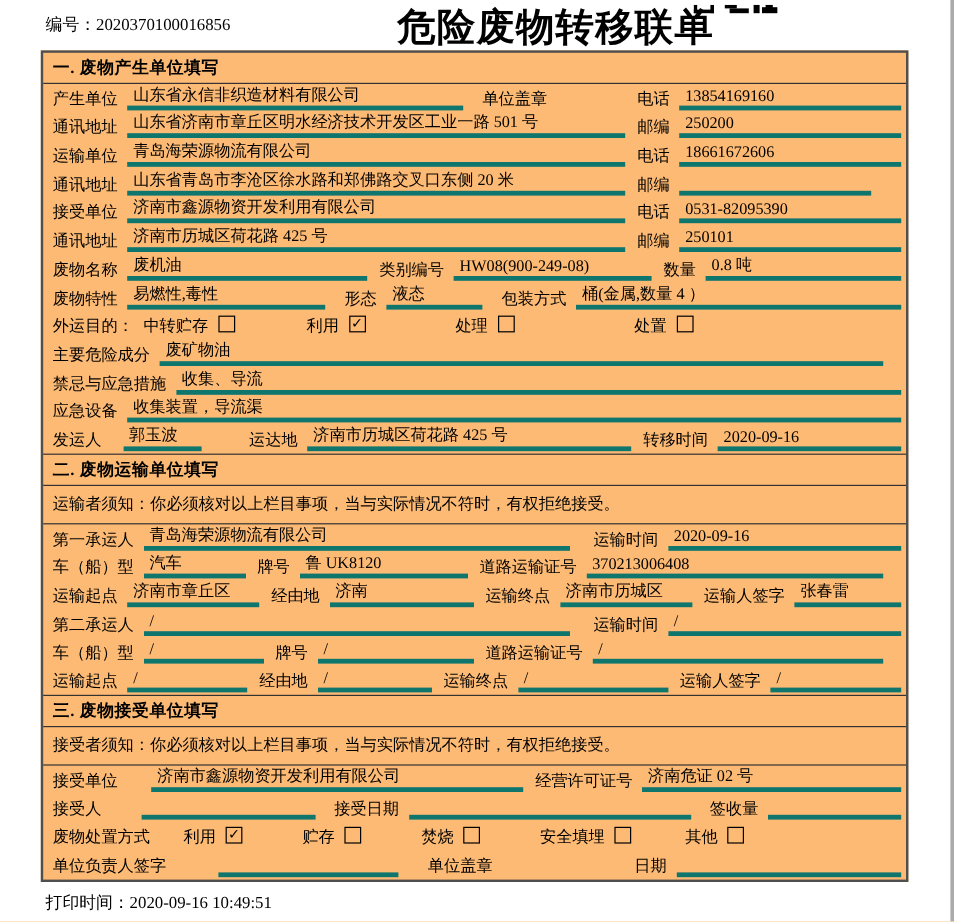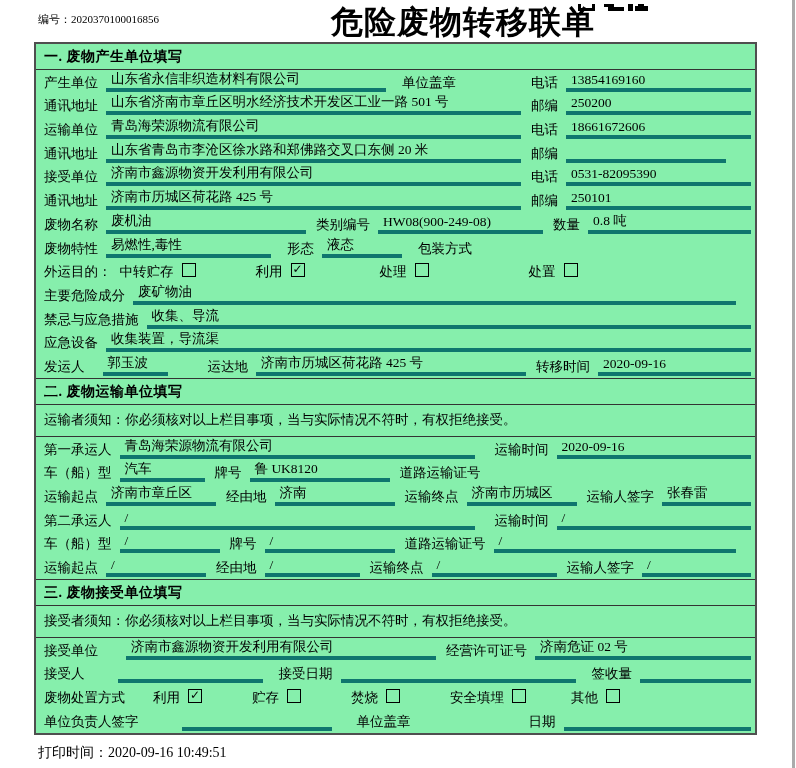--- a/index.html
+++ b/index.html
@@ -3,23 +3,23 @@
 <meta charset="utf-8">
 <style>
   html,body{margin:0;padding:0;}
   body{
     width:796px;height:768px;background:#ffffff;color:#000;
     font-family:"Liberation Serif","DejaVu Serif",serif;
     font-size:13.5px;position:relative;overflow:hidden;
   }
   .edge-line{position:absolute;right:1px;top:0;width:3px;height:768px;background:#ababab;}
   .qr{position:absolute;left:578px;top:0;width:70px;height:8px;}
-  .docno{position:absolute;left:38px;top:12px;font-size:11px;white-space:nowrap;}
+  .docno{position:absolute;left:38px;top:12px;font-size:14px;white-space:nowrap;}
   .doc-title{position:absolute;left:331px;top:1px;font-size:32px;font-weight:bold;letter-spacing:1px;white-space:nowrap;}
-  .tbl{position:absolute;left:34px;top:42px;width:723px;border:2px solid #4f4f4f;background:#86efac;box-sizing:border-box;}
+  .tbl{position:absolute;left:34px;top:42px;width:723px;border:2px solid #4f4f4f;background:#fdba74;box-sizing:border-box;}
   .sec-h{font-weight:bold;font-size:14px;padding:4px 6px 3px 8px;border-bottom:1px solid #333;letter-spacing:.5px;}
   .sec-h.bt{border-top:1px solid #333;}
   .notice{padding:6px 6px 7px 8px;border-bottom:1px solid #333;white-space:nowrap;}
   .row{display:flex;align-items:flex-end;height:23.7px;padding:0 4px 2px 8px;box-sizing:border-box;}
   .lbl{white-space:nowrap;margin-right:8px;}
   .u{border-bottom:4px solid #0f766e;padding:0 5px;white-space:nowrap;box-sizing:border-box;min-height:16px;}
   .fx{flex:1 1 auto;}
   .w65{width:65px}.w80{width:80px}.w85{width:85px}.w95{width:95px}.w100{width:100px}
   .w110{width:110px}.w120{width:120px}.w125{width:125px}.w130{width:130px}.w140{width:140px}
   .w145{width:145px}.w150{width:150px}.w160{width:160px}.w165{width:165px}.w185{width:185px}
@@ -116,20 +116,21 @@
     <span class="lbl ml10">数量</span>
     <span class="u fx">0.8 吨</span>
   </div>
 
   <div class="row">
     <span class="lbl">废物特性</span>
     <span class="u w165">易燃性,毒性</span>
     <span class="lbl ml16">形态</span>
     <span class="u w80">液态</span>
     <span class="lbl ml16">包装方式</span>
+    <span class="u fx">桶(金属,数量  4 ）</span>
   </div>
 
   <div class="row">
     <span class="lbl">外运目的：</span>
     <span class="opt">
       <span class="ol">中转贮存</span>
       <span class="cb">
           <span class="mk"></span>
         </span>
     </span>
@@ -186,20 +187,21 @@
     <span class="lbl ml20">运输时间</span>
     <span class="u fx">2020-09-16</span>
   </div>
 
   <div class="row">
     <span class="lbl">车（船）型</span>
     <span class="u w85">汽车</span>
     <span class="lbl ml10">牌号</span>
     <span class="u w140">鲁 UK8120</span>
     <span class="lbl ml10">道路运输证号</span>
+    <span class="u fx mr15">370213006408</span>
   </div>
 
   <div class="row">
     <span class="lbl">运输起点</span>
     <span class="u w110">济南市章丘区</span>
     <span class="lbl ml10">经由地</span>
     <span class="u w120">济南</span>
     <span class="lbl ml10">运输终点</span>
     <span class="u w110">济南市历城区</span>
     <span class="lbl ml10">运输人签字</span>

